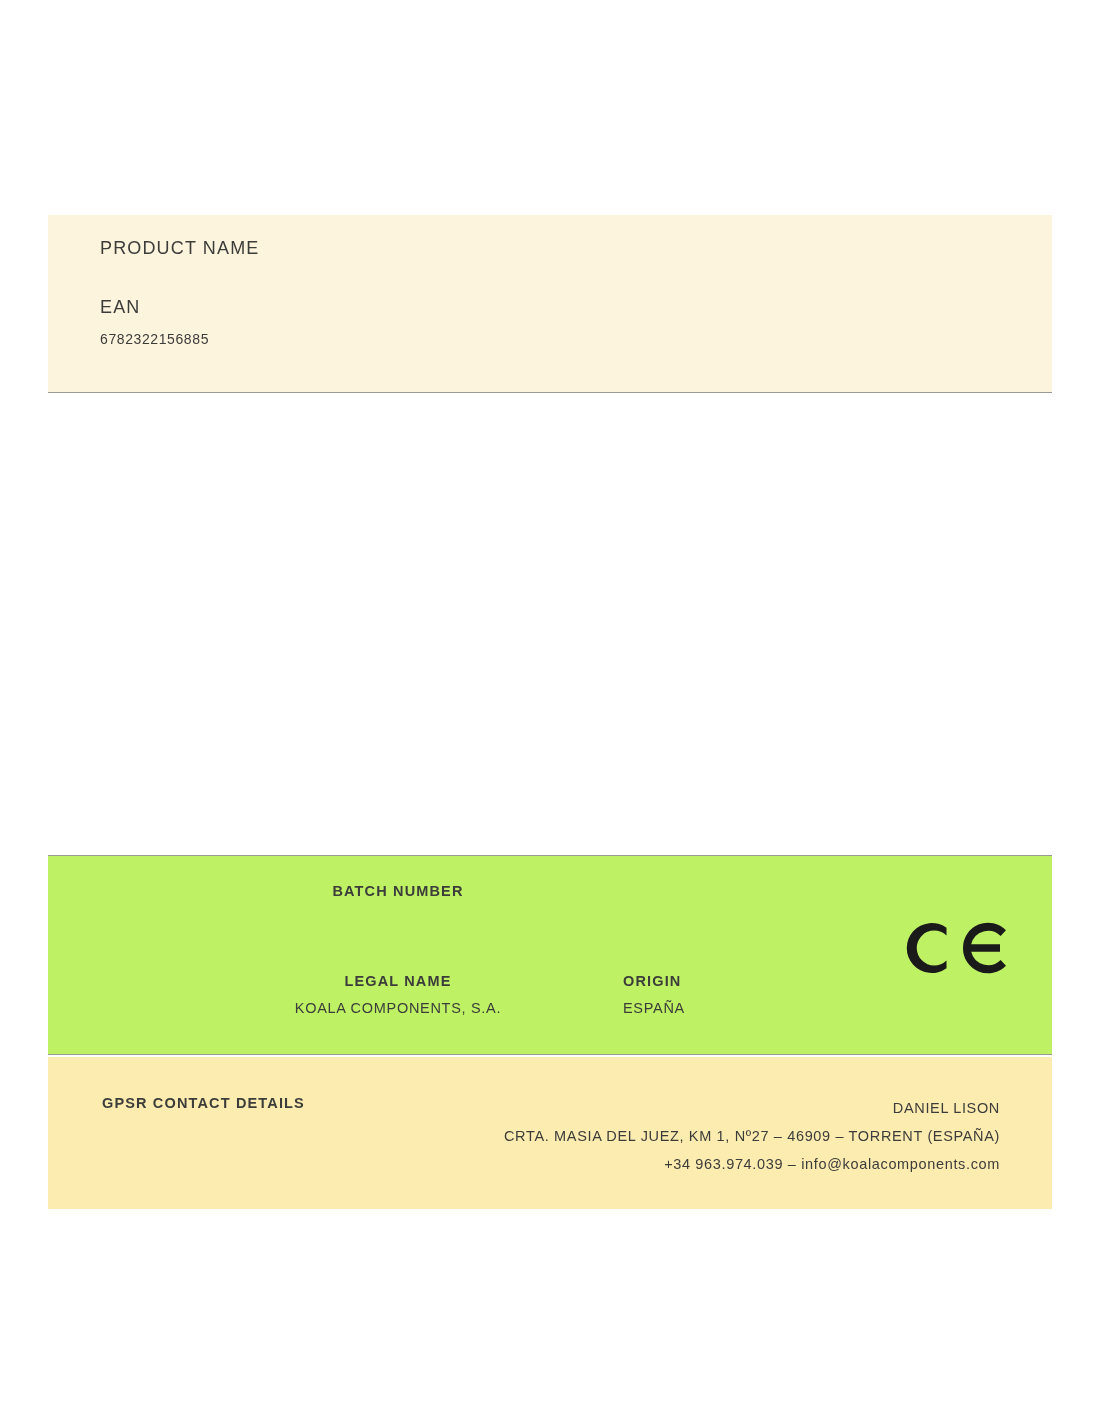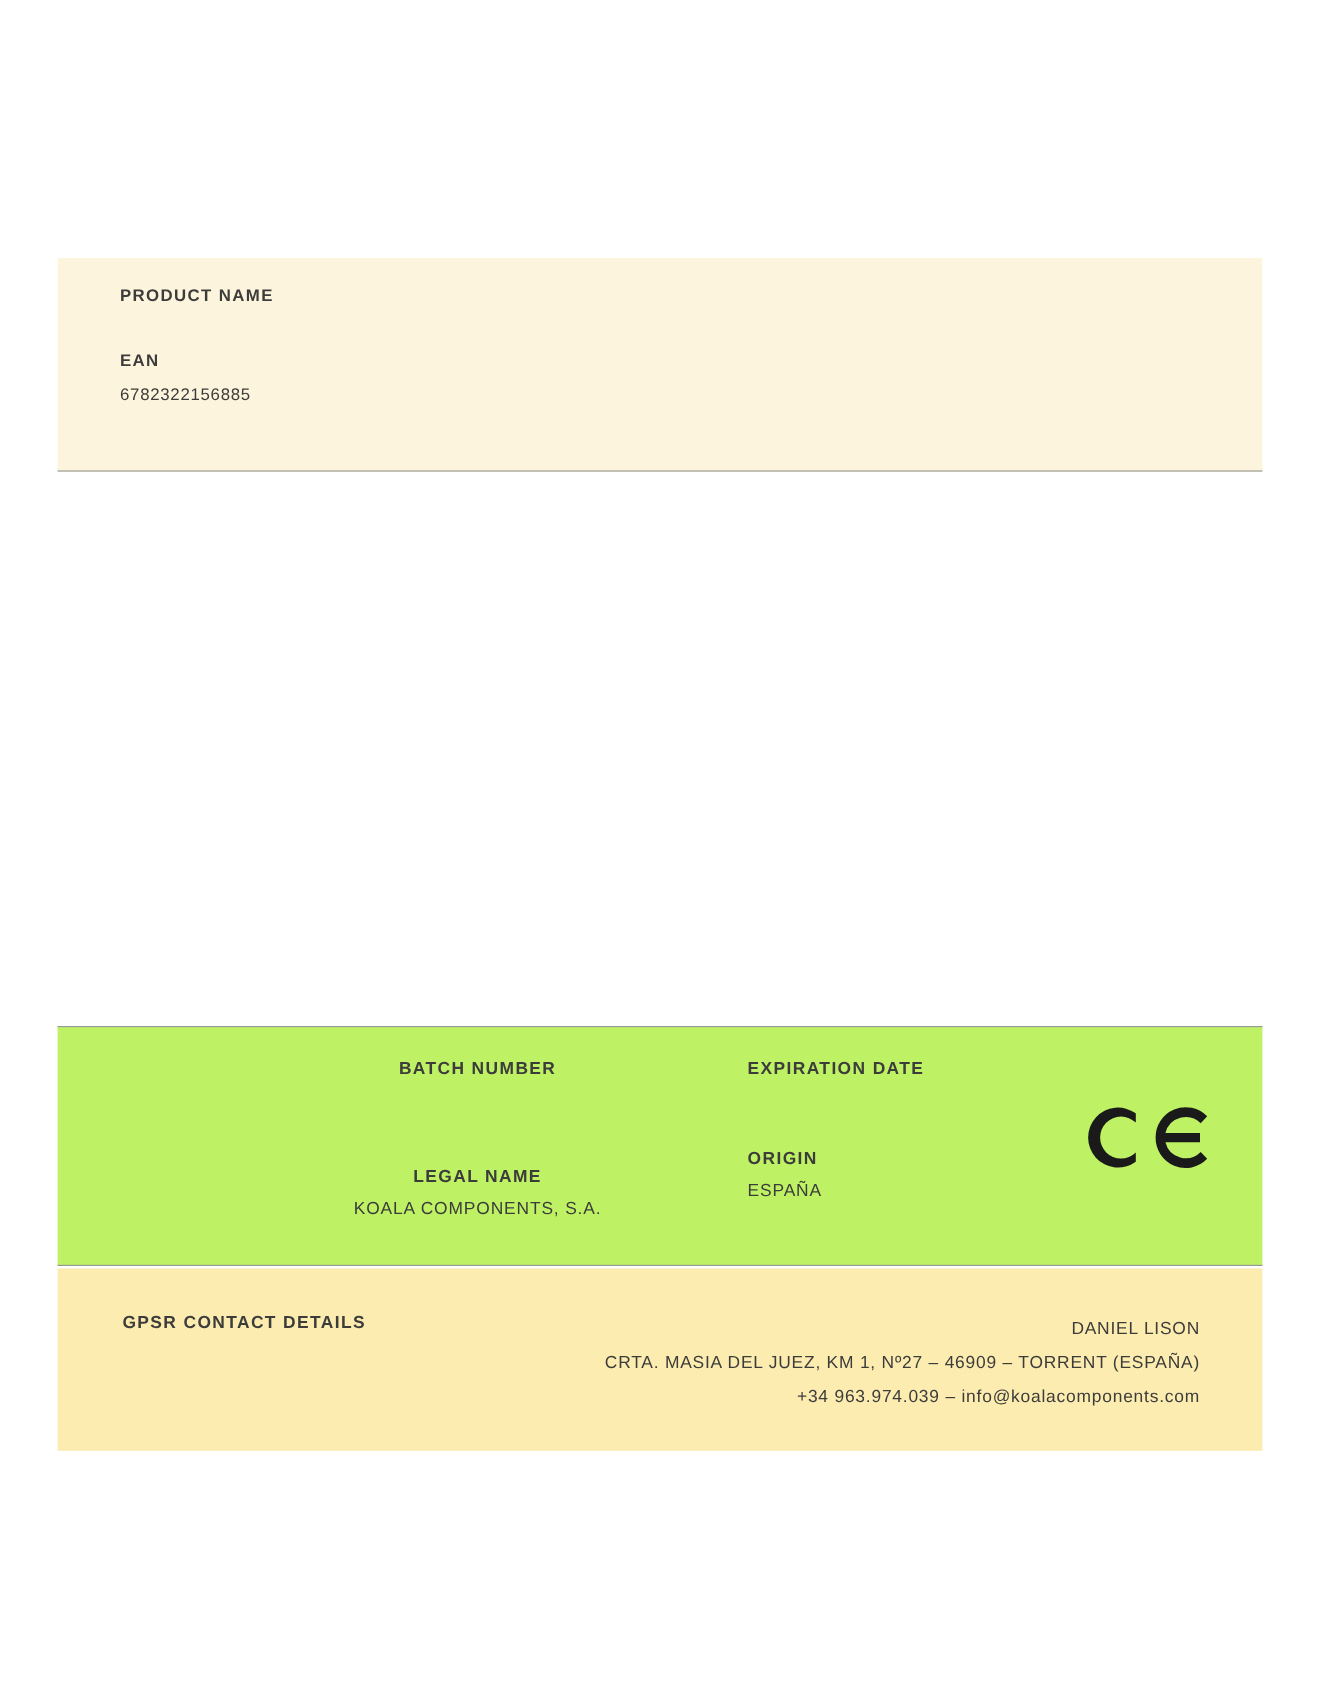--- a/index.html
+++ b/index.html
@@ -32,22 +32,22 @@
     width: 1004px;
     height: 178px;
     background: #fdf4dd;
     border-bottom: 1.5px solid #9a9a95;
     box-sizing: border-box;
   }
   .top-inner {
     padding: 22px 0 0 52px;
   }
   .field-label {
-    font-size: 14px;
-    font-weight: bold;
+    font-size: 18px;
+    font-weight: normal;
     letter-spacing: 1.15px;
     color: #3c3c3b;
     text-transform: uppercase;
     line-height: 1.3;
   }
   .field-value {
     font-size: 14.5px;
     font-weight: normal;
     letter-spacing: 0.75px;
     color: #3c3c3b;
@@ -94,21 +94,21 @@
   .col-legal {
     position: absolute;
     left: 180px;
     top: 117px;
     width: 340px;
     text-align: center;
   }
   .col-origin {
     position: absolute;
     left: 575px;
-    top: 102px;
+    top: 117px;
     width: 340px;
     text-align: left;
   }
   .col-label {
     font-size: 14.5px;
     font-weight: bold;
     letter-spacing: 1.15px;
     text-transform: uppercase;
   }
   .col-value {
@@ -174,24 +174,20 @@
     </div>
   </div>
 
   <div class="mid-block">
 
     <div class="col-batch">
       <div class="col-label">BATCH NUMBER</div>
       <div class="col-value"></div>
     </div>
 
-    <div class="col-exp">
-      <div class="col-label">EXPIRATION DATE</div>
-      <div class="col-value"></div>
-    </div>
 
     <div class="col-legal">
       <div class="col-label">LEGAL NAME</div>
       <div class="col-value">KOALA COMPONENTS, S.A.</div>
     </div>
 
     <div class="col-origin">
       <div class="col-label">ORIGIN</div>
       <div class="col-value">ESPAÑA</div>
     </div>

